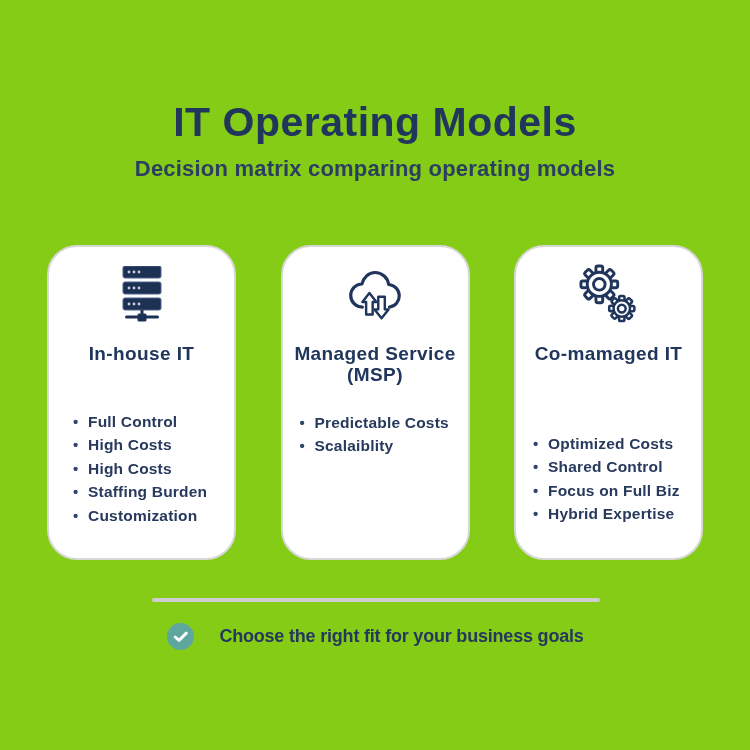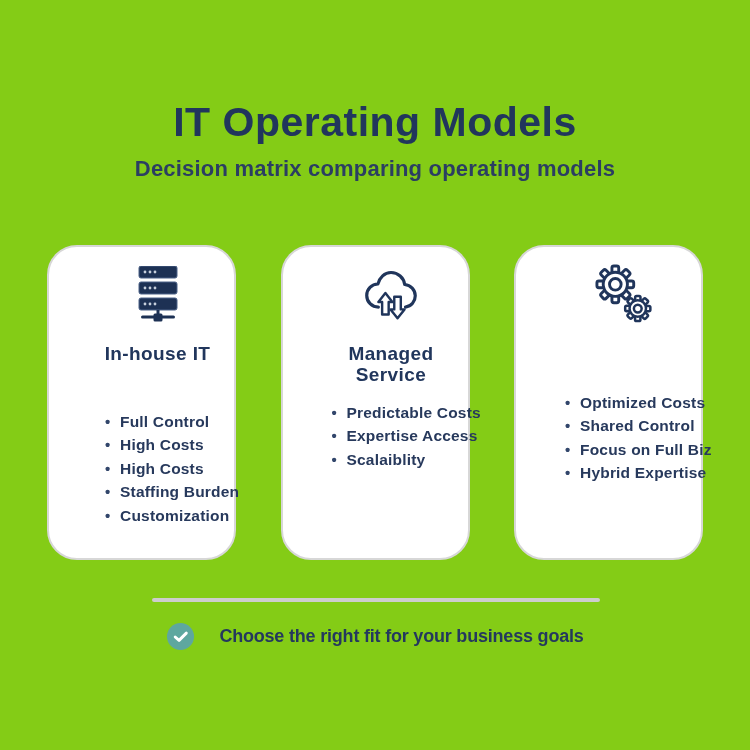--- a/index.html
+++ b/index.html
@@ -16,33 +16,33 @@
     margin:10px 0 0;font-size:22px;line-height:26px;font-weight:700;color:#2b3e62;letter-spacing:.2px;
   }
   
   .cards{
     position:absolute;top:245px;left:47px;width:656px;height:315px;
     display:flex;justify-content:space-between;
   }
   .card{
     box-sizing:border-box;width:189px;height:315px;
     border:2.5px solid #d7d7d7;border-radius:30px;background:#fff;
-    display:flex;flex-direction:column;align-items:center;padding-left:32px;
+    display:flex;flex-direction:column;align-items:center;
   }
   .card-icon{height:58px;margin-top:18px;display:flex;align-items:center;justify-content:center;}
   .card-title{
     margin-top:20px;text-align:center;font-size:19px;line-height:21px;
     font-weight:700;color:#21365c;letter-spacing:.4px;
   }
   .card-title span{display:block;}
   .bullets{
     list-style:none;margin:0;padding:0;align-self:stretch;text-align:left;
   }
   .card:nth-child(1) .bullets{margin-top:46px;padding-left:24px;}
-  .card:nth-child(2) .bullets{margin-top:16px;padding-left:17px;}
+  .card:nth-child(2) .bullets{margin-top:26px;padding-left:17px;}
   .card:nth-child(3) .bullets{margin-top:68px;padding-left:17px;}
   .bullets li{
     position:relative;padding-left:15px;font-size:15.5px;line-height:23.4px;
     font-weight:700;color:#27395c;letter-spacing:.2px;white-space:nowrap;
   }
   .bullets li::before{
     content:"\2022";position:absolute;left:0;top:0;color:#32466b;font-size:15px;
   }
   
   .divider{
@@ -105,24 +105,24 @@
     <div class="card">
       <div class="card-icon">
         <svg class="icon-svg" width="56" height="58" viewBox="0 0 60 62">
           <path d="M16.5 45 C 9.5 45 4 39.5 4 32.5 C 4 25.8 9.3 20.5 16 20.3 C 17.6 13.3 23.2 8 30 8 C 37.6 8 43.7 13.6 44.7 20.8 C 51 21.5 56 26.6 56 33 C 56 39 51.8 44.2 45.5 45" fill="none" stroke="#20355b" stroke-width="3.4" stroke-linecap="round" stroke-linejoin="round"></path>
           <polygon points="24,30 31.5,39.5 27.5,39.5 27.5,53 20.5,53 20.5,39.5 16.5,39.5" fill="#ffffff" stroke="#20355b" stroke-width="2.6" stroke-linejoin="round"></polygon>
           <polygon points="37,57 44.5,47.5 40.5,47.5 40.5,34 33.5,34 33.5,47.5 29.5,47.5" fill="#ffffff" stroke="#20355b" stroke-width="2.6" stroke-linejoin="round"></polygon>
         </svg>
       </div>
       <div class="card-title">
         <span>Managed Service</span>
+        <span>(MSP)</span>
       </div>
       <ul class="bullets">
         <li>Predictable Costs</li>
-        <li>Expertise Access</li>
         <li>Scalaiblity</li>
       </ul>
     </div>
 
     <div class="card">
       <div class="card-icon">
         <svg class="icon-svg" width="62" height="60" viewBox="0 0 64 62">
           <g>
             <rect x="18.5" y="2" width="7" height="8" rx="2" fill="#ffffff" stroke="#20355b" stroke-width="3" transform="rotate(0 22 21)"></rect>
             <rect x="18.5" y="2" width="7" height="8" rx="2" fill="#ffffff" stroke="#20355b" stroke-width="3" transform="rotate(45 22 21)"></rect>
@@ -142,20 +142,23 @@
             <rect x="42.5" y="33" width="5.5" height="6.5" rx="1.5" fill="#ffffff" stroke="#20355b" stroke-width="2.6" transform="rotate(135 45.2 46)"></rect>
             <rect x="42.5" y="33" width="5.5" height="6.5" rx="1.5" fill="#ffffff" stroke="#20355b" stroke-width="2.6" transform="rotate(180 45.2 46)"></rect>
             <rect x="42.5" y="33" width="5.5" height="6.5" rx="1.5" fill="#ffffff" stroke="#20355b" stroke-width="2.6" transform="rotate(225 45.2 46)"></rect>
             <rect x="42.5" y="33" width="5.5" height="6.5" rx="1.5" fill="#ffffff" stroke="#20355b" stroke-width="2.6" transform="rotate(270 45.2 46)"></rect>
             <rect x="42.5" y="33" width="5.5" height="6.5" rx="1.5" fill="#ffffff" stroke="#20355b" stroke-width="2.6" transform="rotate(315 45.2 46)"></rect>
             <circle cx="45.2" cy="46" r="8.5" fill="#ffffff" stroke="#20355b" stroke-width="2.6"></circle>
             <circle cx="45.2" cy="46" r="4" fill="#ffffff" stroke="#20355b" stroke-width="2.6"></circle>
           </g>
         </svg>
       </div>
+      <div class="card-title">
+        <span>Co-mamaged IT</span>
+      </div>
       <ul class="bullets">
         <li>Optimized Costs</li>
         <li>Shared Control</li>
         <li>Focus on Full Biz</li>
         <li>Hybrid Expertise</li>
       </ul>
     </div>
 
   </div>
 

